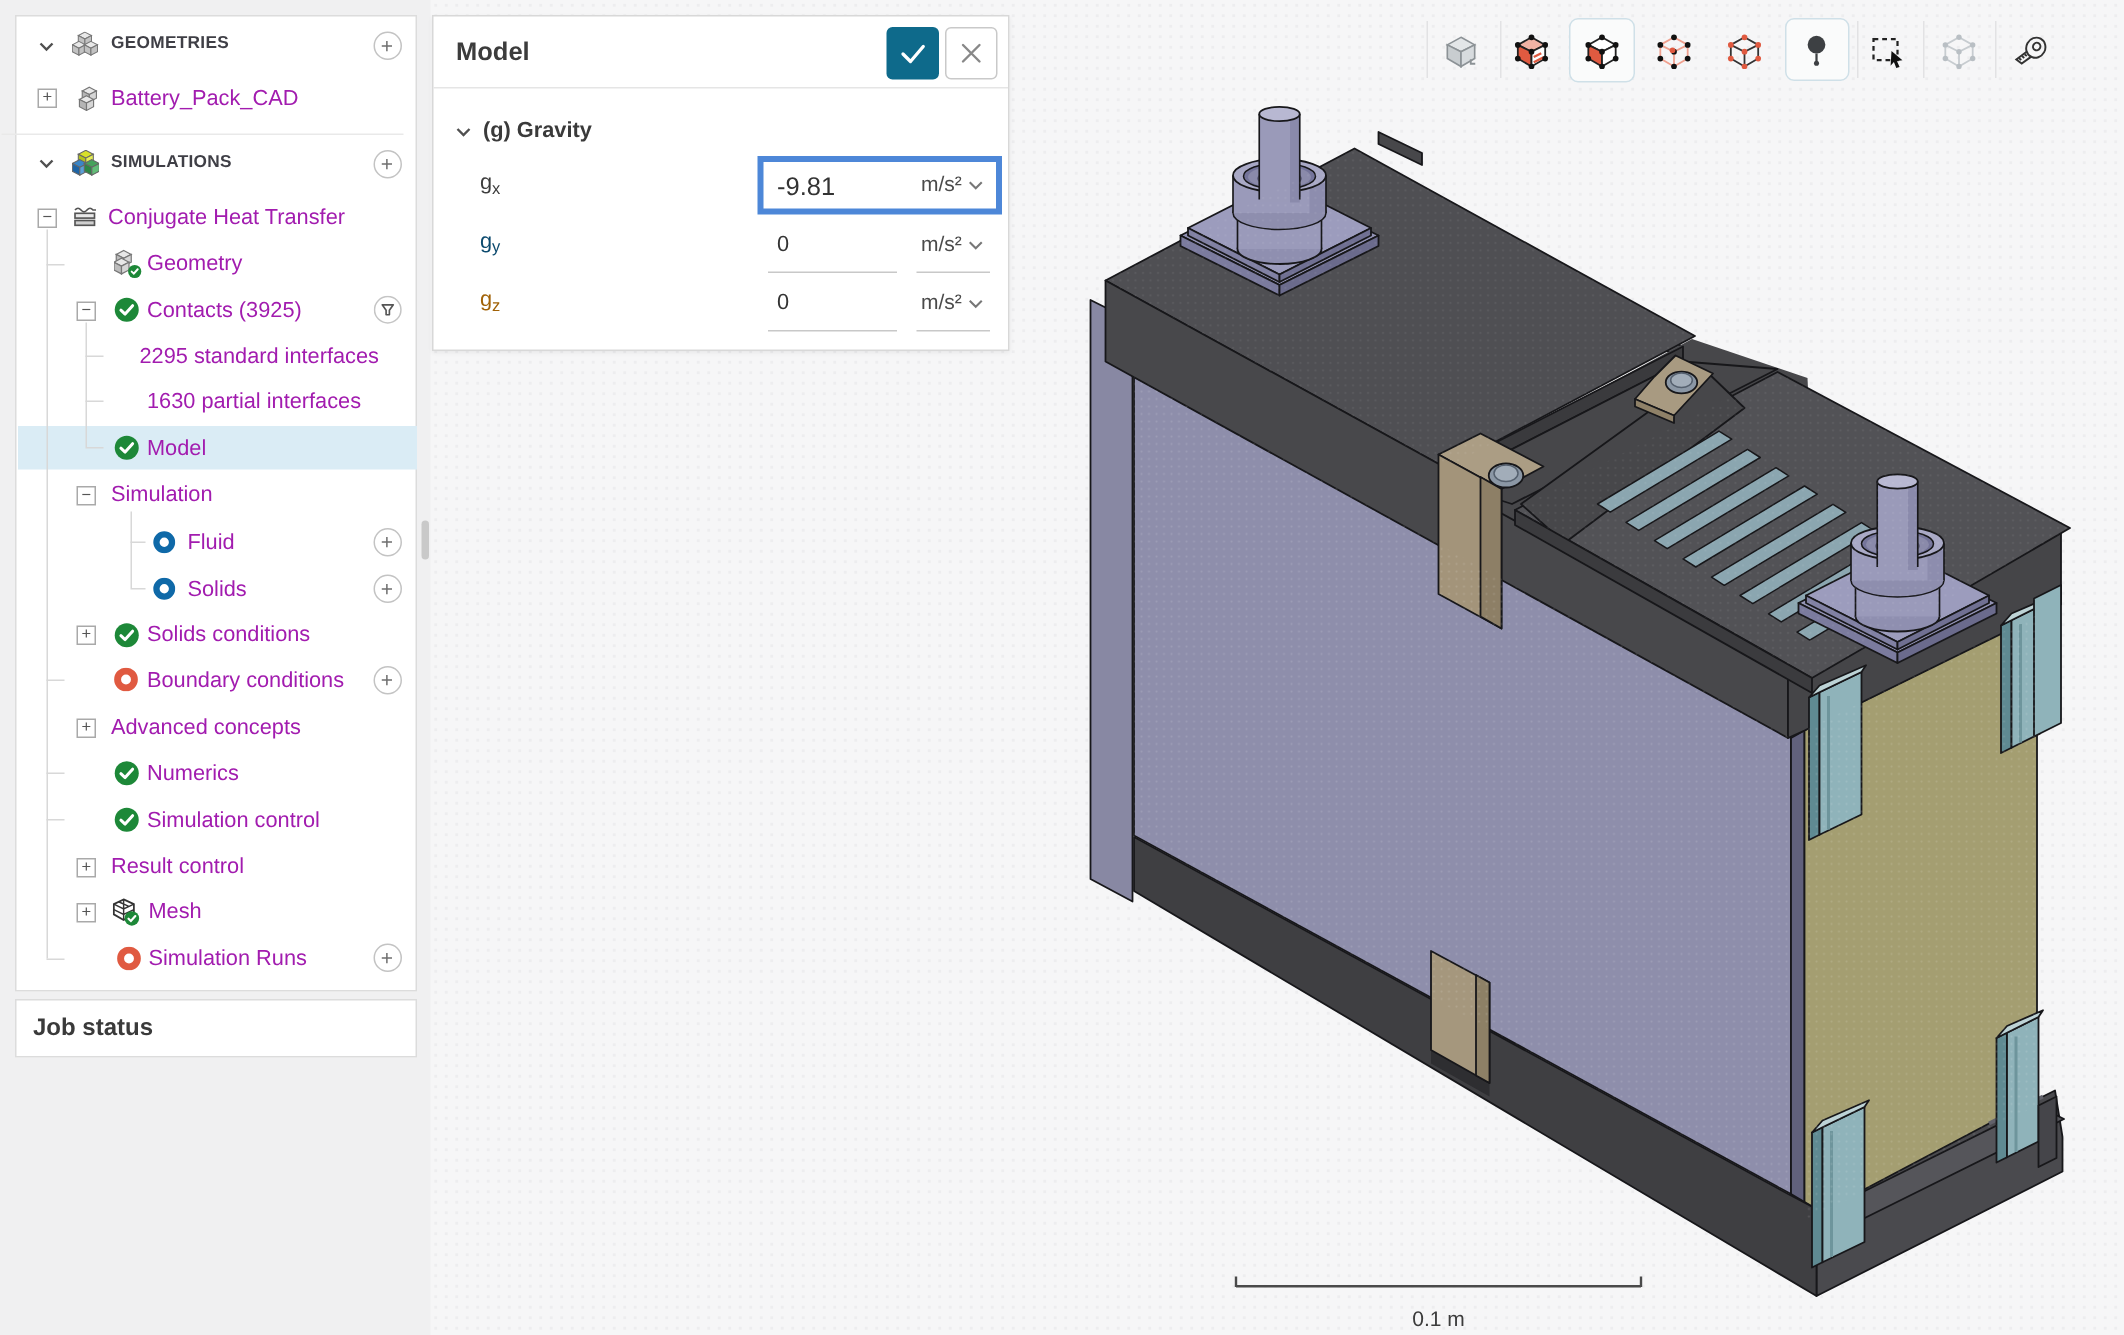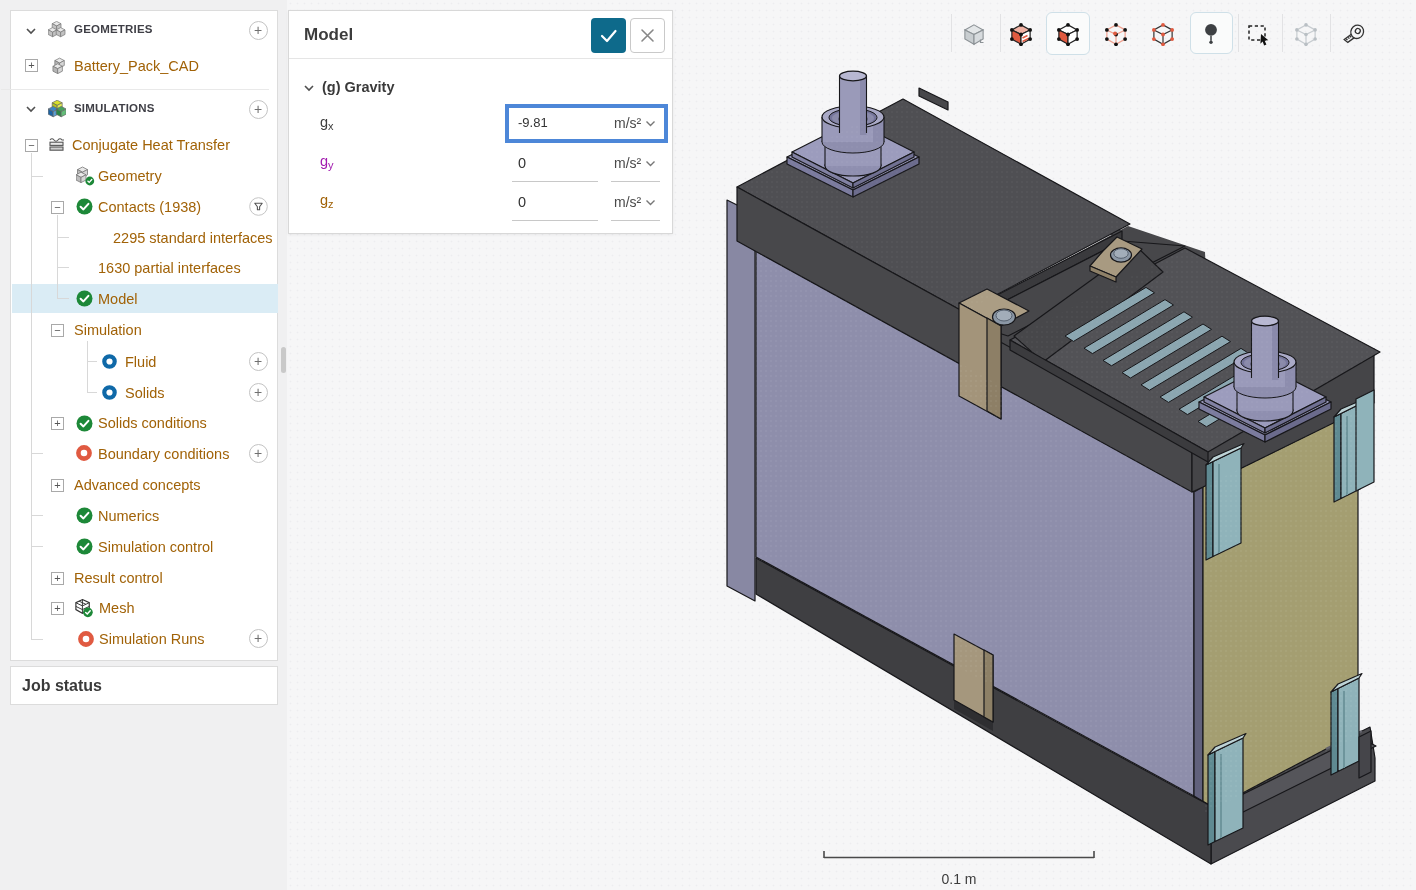--- a/index.html
+++ b/index.html
@@ -3,21 +3,21 @@
 * { margin:0; padding:0; box-sizing:border-box; }
 html,body { width:1416px; height:890px; font-family:"Liberation Sans",sans-serif; background:#f0f0f1; overflow:hidden; }
 .abs { position:absolute; }
 #viewport { position:absolute; left:287px; top:0; width:1129px; height:890px;
   background-color:#f6f6f7;
   background-image:radial-gradient(#ededef 0.9px, rgba(0,0,0,0) 1.05px);
   background-size:7px 7px; }
 #sidebar { position:absolute; left:10px; top:10px; width:268px; height:651px; background:#fff; border:1px solid #dcdcdc; }
 #jobstatus { position:absolute; left:10px; top:666px; width:268px; height:39px; background:#fff; border:1px solid #dcdcdc; }
 #jobstatus div { position:absolute; left:11px; top:10px; font-size:16px; font-weight:bold; color:#3a3a3a; }
-.tt { position:absolute; font-size:14.5px; color:#a16207; white-space:nowrap; }
+.tt { position:absolute; font-size:14.5px; color:#a21caf; white-space:nowrap; }
 .hh { position:absolute; font-size:11.5px; font-weight:bold; color:#3f3f46; letter-spacing:.2px; white-space:nowrap; }
 .exp { position:absolute; width:13px; height:13px; border:1px solid #a9a9a9; background:#fff; font-size:11px; line-height:10px; text-align:center; color:#555; }
 .plusb { position:absolute; width:19px; height:19px; border:1px solid #c3c3c3; border-radius:50%; font-size:14px; line-height:16px; text-align:center; color:#707070; background:#fff; }
 .gl { position:absolute; background:#d8d8d8; }
 .tsep { position:absolute; top:14px; width:1px; height:38px; background:#e2e2e4; }
 .tsel { position:absolute; border:1px solid #cfe0e8; border-radius:6px; background:#fafbfb; }
 #resizer { position:absolute; left:281px; top:347px; width:5px; height:26px; background:#c9c9c9; border-radius:3px; }
 #mpanel { position:absolute; left:288px; top:10px; width:385px; height:224px; background:#fff; border:1px solid #d8d8d8; box-shadow:0 1px 3px rgba(0,0,0,.06); }
 .u { color:#4a4a4a; font-size:14px; }
 </style></head>
@@ -233,26 +233,26 @@
           </g>
           <circle cx="13.8" cy="15" r="4.4" fill="#1d8838"></circle>
           <path d="M11.8 15.1 L13.2 16.4 L15.8 13.5" stroke="#fff" stroke-width="1.3" fill="none" stroke-linecap="round"></path>
         </svg></div>
       <div class="tt" style="left:97px;top:167px">Geometry</div>
       <div class="exp" style="left:50px;top:200px;">−</div>
       <div class="abs" style="left:75px;top:197px;width:17px;height:17px"><svg width="17" height="17" viewBox="0 0 17 17">
           <circle cx="8.5" cy="8.5" r="8" fill="#1d8838"></circle>
           <path d="M4.6 8.8 L7.4 11.4 L12.4 5.8" stroke="#fff" stroke-width="2" fill="none" stroke-linecap="round" stroke-linejoin="round"></path>
         </svg></div>
-      <div class="tt" style="left:97px;top:198px">Contacts (1938)</div>
+      <div class="tt" style="left:97px;top:198px">Contacts (3925)</div>
       <div class="abs" style="left:248px;top:196px"><svg width="19" height="19" viewBox="0 0 19 19">
           <circle cx="9.5" cy="9.5" r="8.8" fill="#fff" stroke="#c5c5c5" stroke-width="1"></circle>
           <path d="M5.8 6.2 L13.2 6.2 L10.6 9.8 L10.6 12.8 L8.4 12.8 L8.4 9.8 Z" fill="none" stroke="#555" stroke-width="1.1" stroke-linejoin="round"></path>
         </svg></div>
-      <div class="tt" style="left:112px;top:229px">2295 standard interfaces</div>
+      <div class="tt" style="left:92px;top:229px">2295 standard interfaces</div>
       <div class="tt" style="left:97px;top:259px">1630 partial interfaces</div>
       <div class="abs" style="left:75px;top:289px;width:17px;height:17px"><svg width="17" height="17" viewBox="0 0 17 17">
           <circle cx="8.5" cy="8.5" r="8" fill="#1d8838"></circle>
           <path d="M4.6 8.8 L7.4 11.4 L12.4 5.8" stroke="#fff" stroke-width="2" fill="none" stroke-linecap="round" stroke-linejoin="round"></path>
         </svg></div>
       <div class="tt" style="left:97px;top:290px">Model</div>
       <div class="exp" style="left:50px;top:323px;">−</div>
       <div class="tt" style="left:73px;top:321px">Simulation</div>
       <div class="abs" style="left:101px;top:353px;width:15px;height:15px"><svg width="15" height="15" viewBox="0 0 15 15">
           <circle cx="7.5" cy="7.5" r="5.2" fill="none" stroke="#0f69a8" stroke-width="4.2"></circle>
@@ -406,24 +406,24 @@
   <div class="abs" style="left:341px;top:7px;width:35px;height:35px;background:#fff;border:1px solid #c9c9c9;border-radius:4px">
     <svg width="33" height="33" viewBox="0 0 33 33">
         <path d="M11 11 L22 22 M22 11 L11 22" stroke="#888" stroke-width="1.6" stroke-linecap="round"></path>
       </svg></div>
   <div class="abs" style="left:0;top:47px;width:100%;height:1px;background:#e5e5e5"></div>
   <svg class="abs" style="left:14px;top:72px" width="12" height="10" viewBox="0 0 12 10">
       <path d="M2 3 L6 7 L10 3" stroke="#505050" stroke-width="1.6" fill="none"></path>
     </svg>
   <div class="abs" style="left:33px;top:68px;font-size:14.5px;font-weight:bold;color:#3a3a3a">(g) Gravity</div>
   <div class="abs" style="left:31px;top:103px;font-size:14.5px;color:#3d3d3d">g<span style="font-size:11px;vertical-align:-3px">x</span></div>
-  <div class="abs" style="left:31px;top:142px;font-size:14.5px;color:#a21caf">g<span style="font-size:11px;vertical-align:-3px">y</span></div>
+  <div class="abs" style="left:31px;top:142px;font-size:14.5px;color:#0c4a6e">g<span style="font-size:11px;vertical-align:-3px">y</span></div>
   <div class="abs" style="left:31px;top:181px;font-size:14.5px;color:#a16207">g<span style="font-size:11px;vertical-align:-3px">z</span></div>
   <div class="abs" style="left:216px;top:93px;width:163px;height:39px;border:4px solid #4d87d8;background:#fff"></div>
-  <div class="abs" style="left:229px;top:104px;font-size:13px;color:#333">-9.81</div>
+  <div class="abs" style="left:229px;top:104px;font-size:17px;color:#333">-9.81</div>
   <div class="abs" style="left:325px;top:103px"><span class="u">m/s²</span></div>
   <svg class="abs" style="left:356px;top:108px" width="11" height="9" viewBox="0 0 11 9">
       <path d="M1.5 2.5 L5.5 6.5 L9.5 2.5" stroke="#777" stroke-width="1.4" fill="none"></path>
     </svg>
   <div class="abs" style="left:229px;top:143.5px;font-size:14.5px;color:#333">0</div>
   <div class="abs" style="left:223px;top:170px;width:86px;height:1px;background:#c8c8c8"></div>
   <div class="abs" style="left:322px;top:170px;width:49px;height:1px;background:#c8c8c8"></div>
   <div class="abs" style="left:325px;top:142.5px"><span class="u">m/s²</span></div>
   <svg class="abs" style="left:356px;top:147.5px" width="11" height="9" viewBox="0 0 11 9">
       <path d="M1.5 2.5 L5.5 6.5 L9.5 2.5" stroke="#777" stroke-width="1.4" fill="none"></path>

